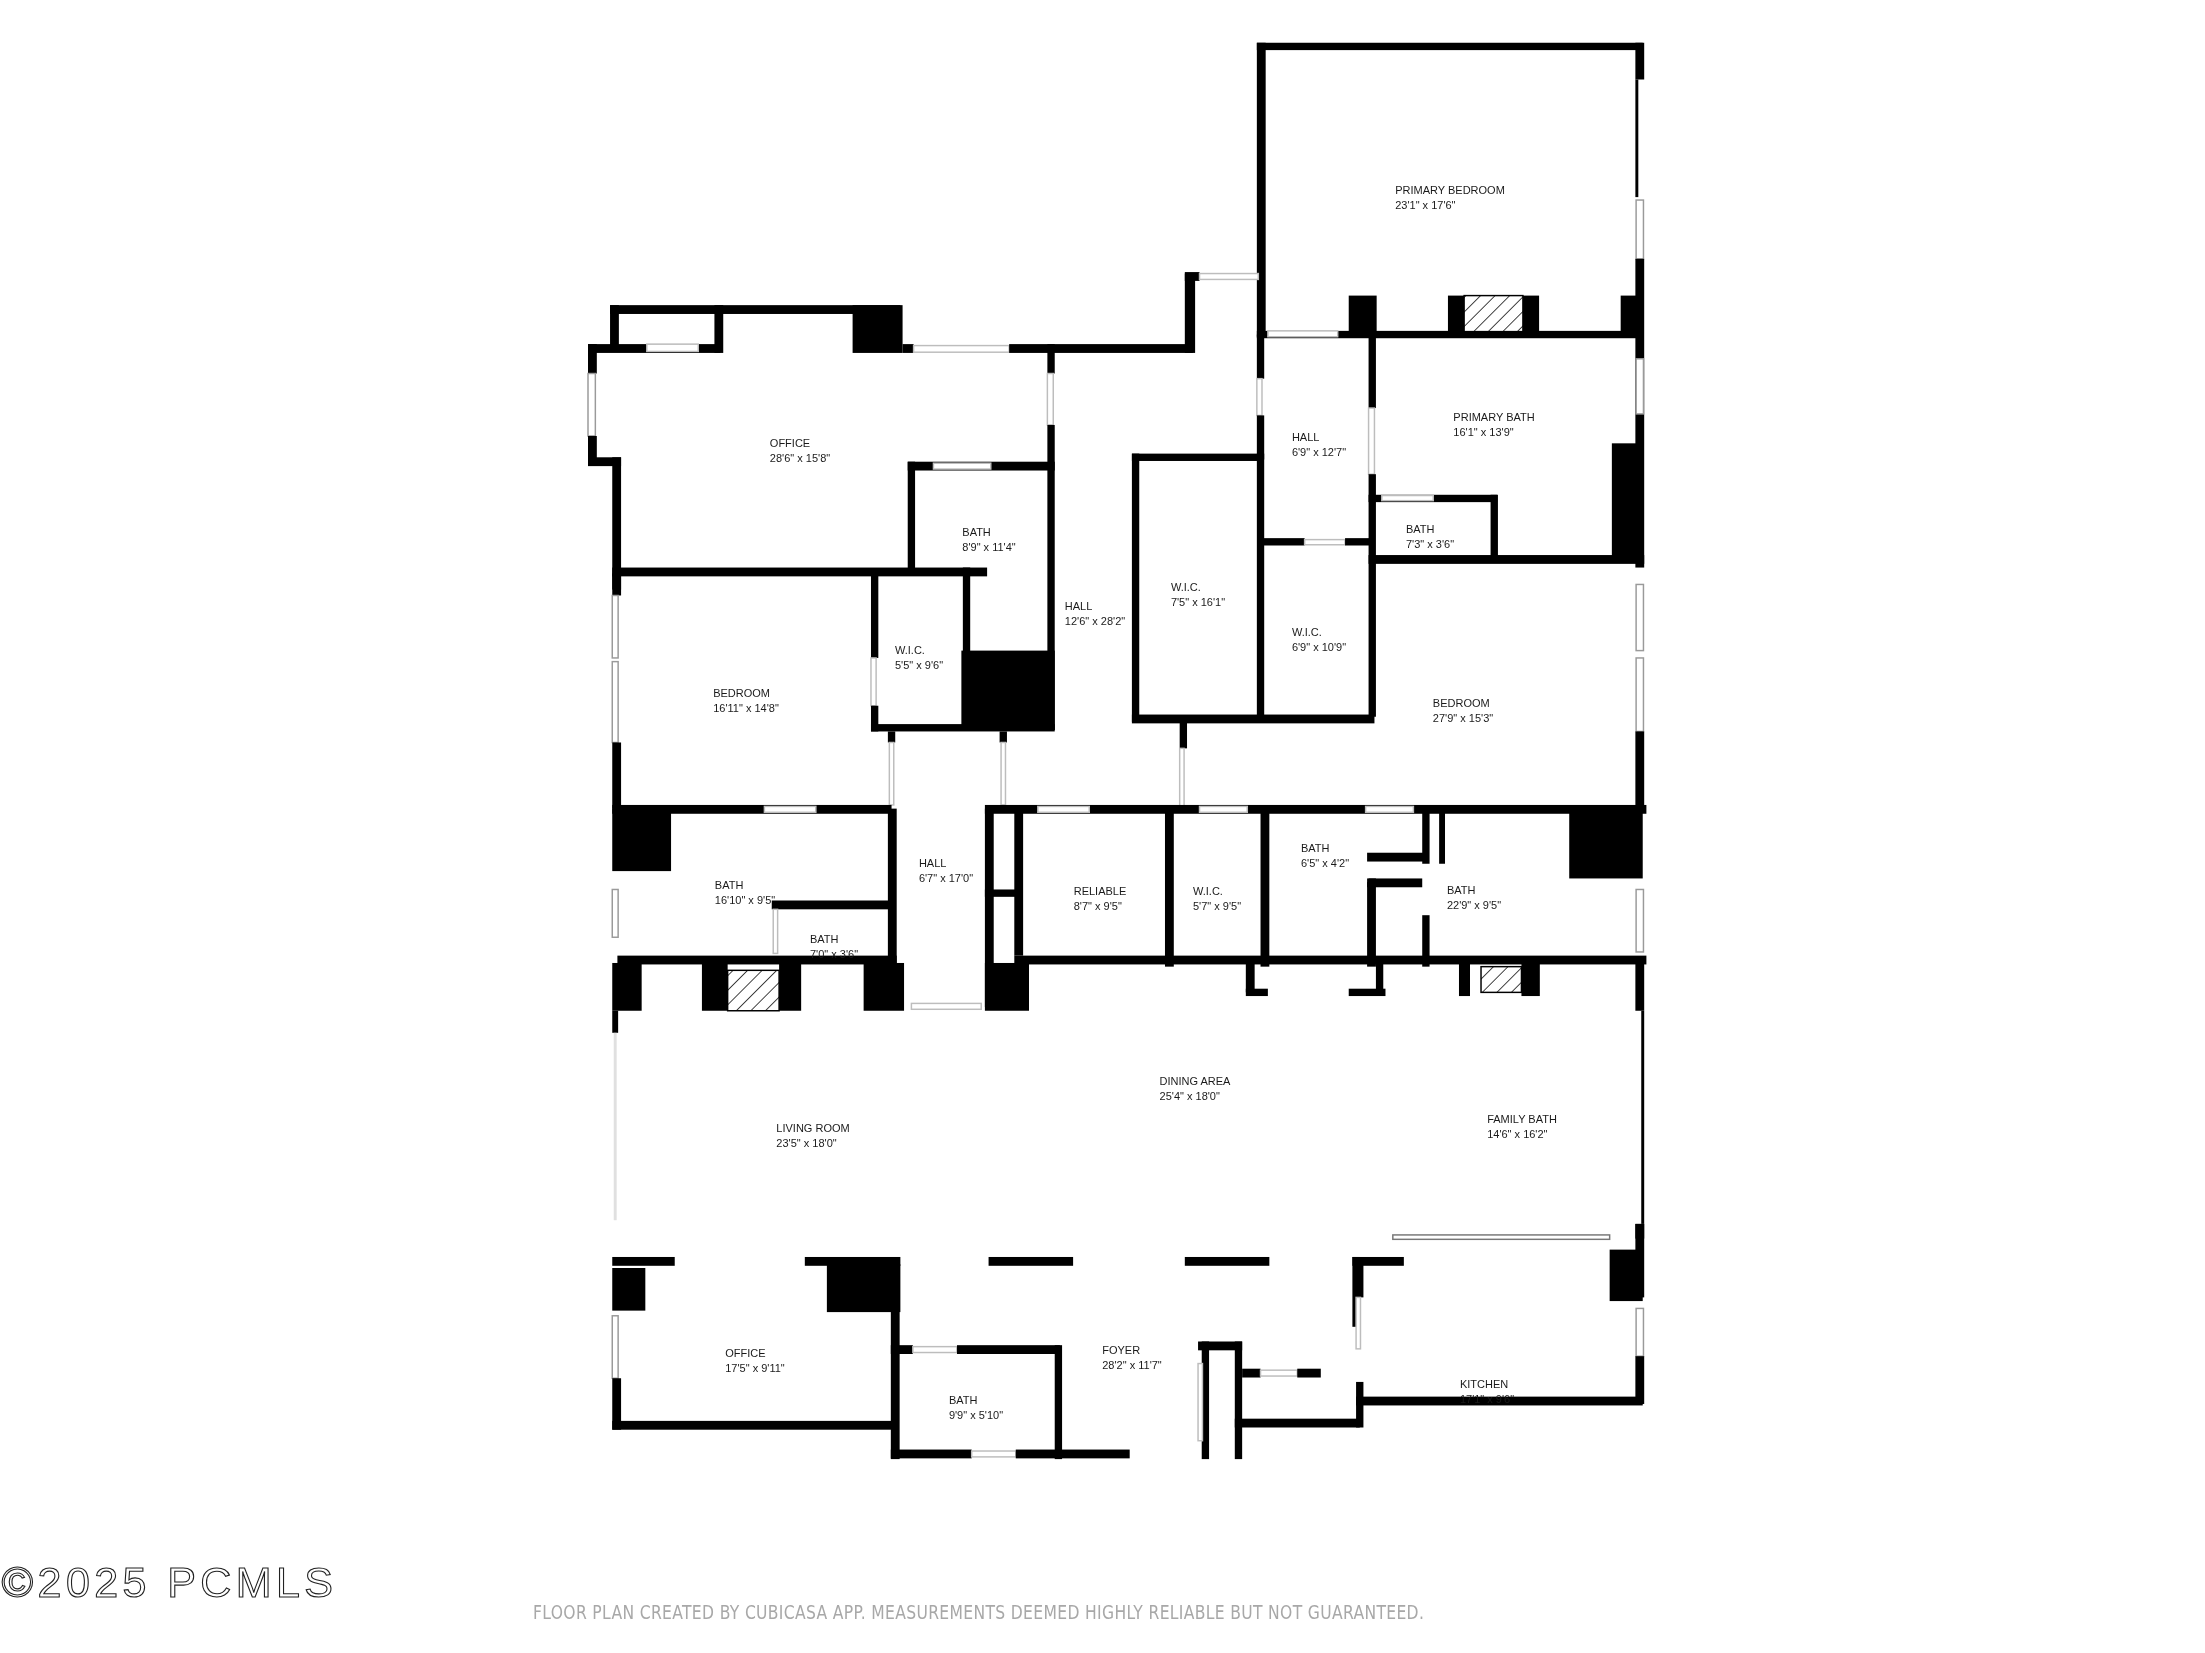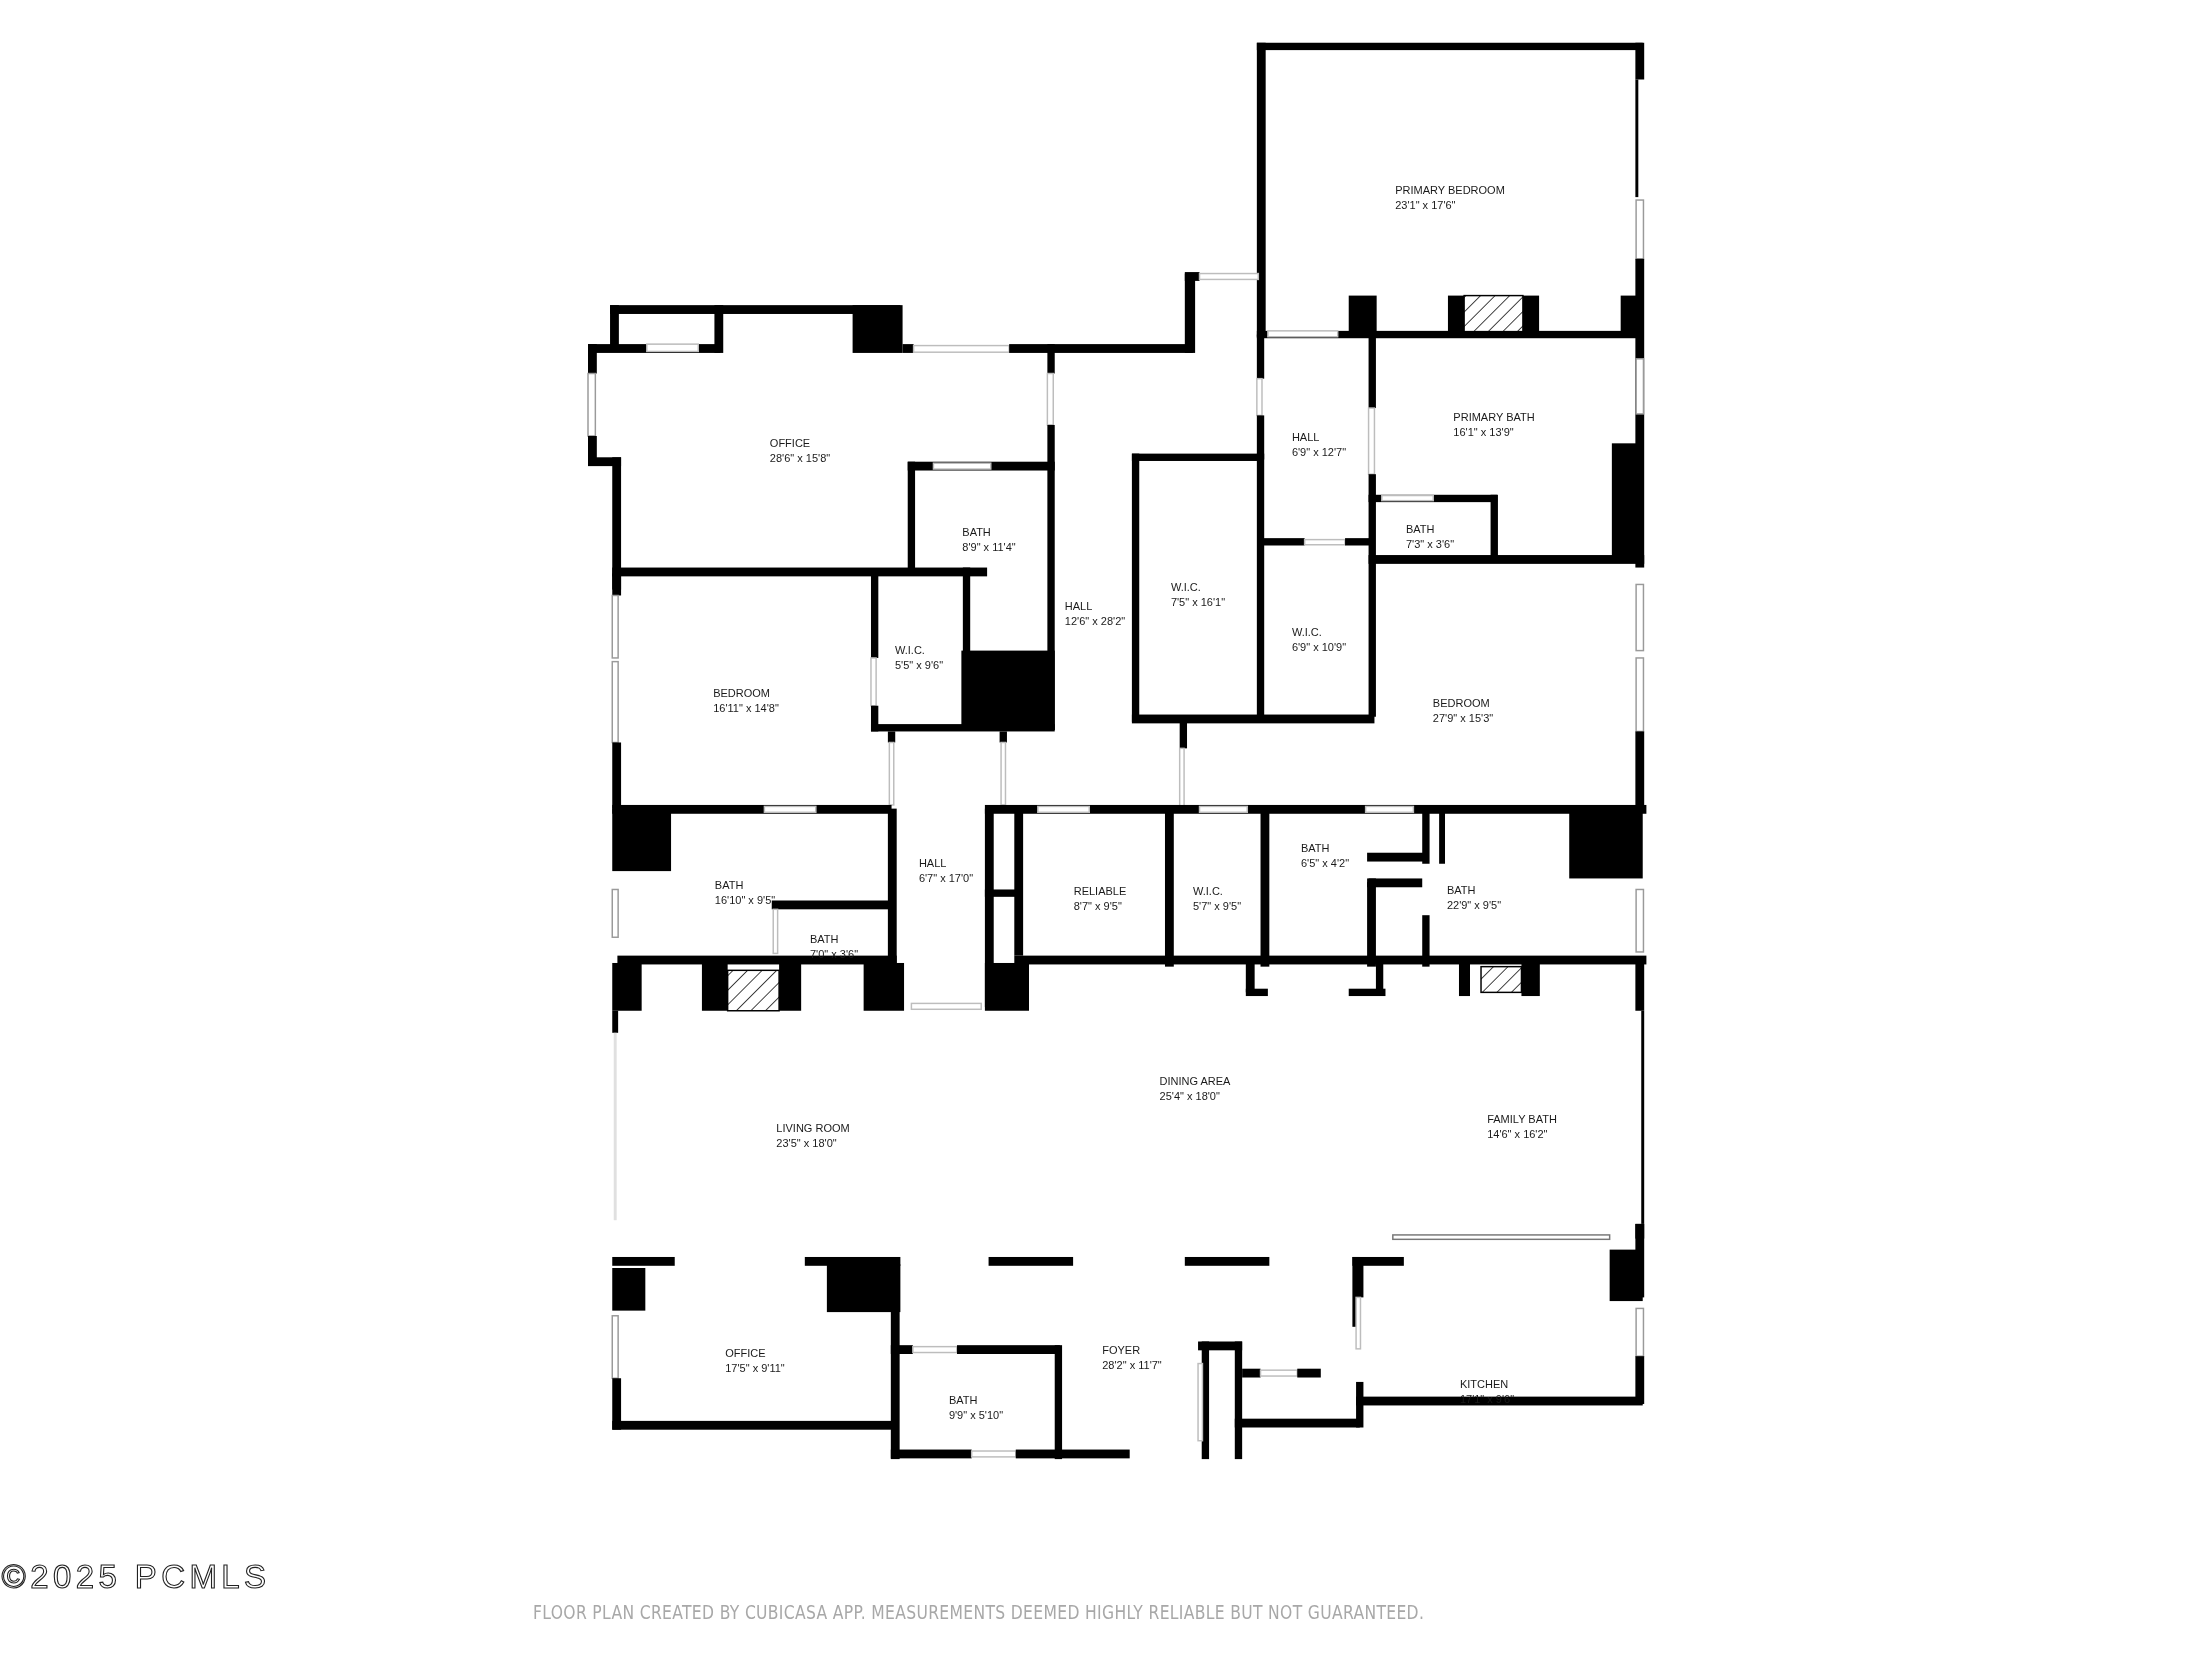--- a/index.html
+++ b/index.html
@@ -3,21 +3,21 @@
 <meta charset="utf-8">
 <style>
   html, body { margin: 0; padding: 0; background: #ffffff; }
   body { width: 2205px; height: 1654px; position: relative; overflow: hidden; font-family: "Liberation Sans", sans-serif; }
   #plan { position: absolute; left: 0; top: 0; width: 2205px; height: 1654px; }
   .wall { fill: #000000; }
   .opening { fill: #ffffff; stroke: #bdbdbd; stroke-width: 2; }
   .window { fill: #ffffff; stroke: #9a9a9a; stroke-width: 2; }
   .room-label { position: absolute; transform: translate(-50%, -50%); text-align: left; color: #1a1a1a; font-size: 11px; line-height: 14.7px; white-space: nowrap; }
   .room-label .name, .room-label .dims { display: block; }
-  .watermark { position: absolute; left: 1.5px; top: 1558px; font-size: 33px; letter-spacing: 4.4px; color: #ffffff; -webkit-text-stroke: 1.1px #222; font-family: "Liberation Sans", sans-serif; font-weight: 300; }
+  .watermark { position: absolute; left: 1.5px; top: 1558px; font-size: 43px; letter-spacing: 4.4px; color: #ffffff; -webkit-text-stroke: 1.1px #222; font-family: "Liberation Sans", sans-serif; font-weight: 300; }
   .disclaimer { position: absolute; left: 533px; top: 1601px; font-size: 19px; color: #a8a8a8; font-family: "DejaVu Sans", sans-serif; letter-spacing: 0.4px; transform: scaleX(0.82); transform-origin: left top; white-space: nowrap; }
   .hatch { fill: url(#hatch); stroke: #000; stroke-width: 2; }
 </style>
 </head>
 <body>
 
 <svg id="plan" viewBox="0 0 3000 2250" xmlns="http://www.w3.org/2000/svg">
   <defs>
     <pattern id="hatch" patternUnits="userSpaceOnUse" width="14" height="14" patternTransform="rotate(45)">
       <rect width="14" height="14" fill="#fff"></rect>

